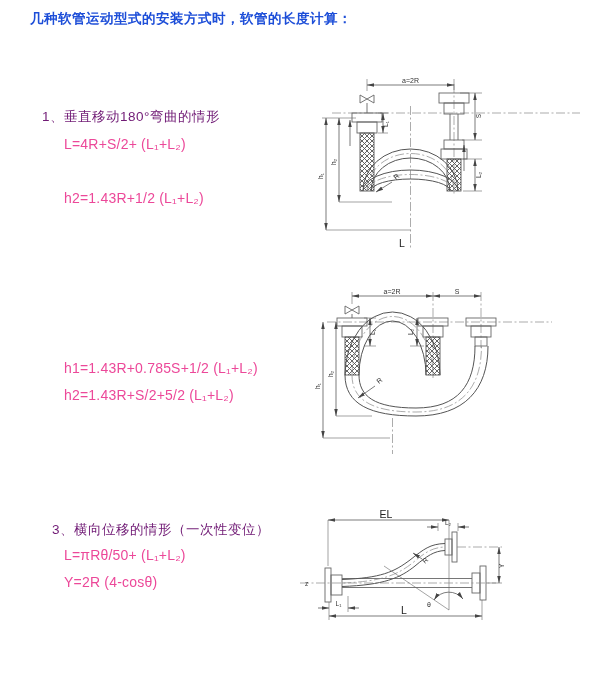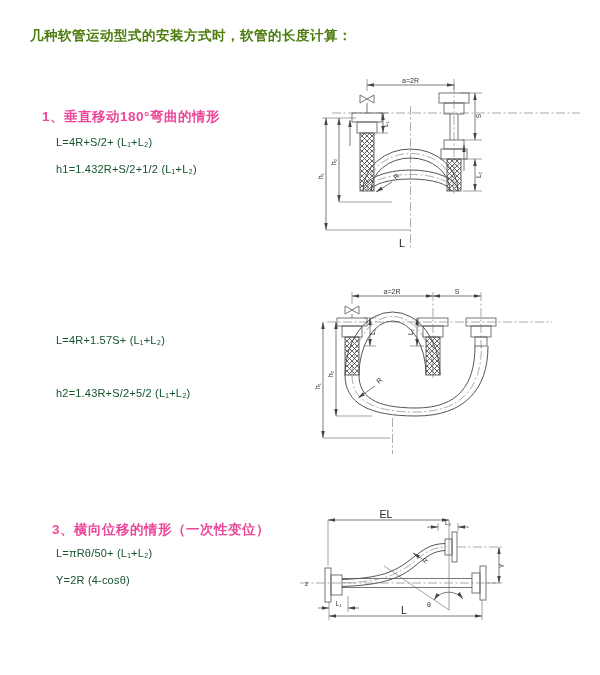--- a/index.html
+++ b/index.html
@@ -1,20 +1,20 @@
 <!DOCTYPE html>
 <html><head>
 <meta charset="utf-8">
 <style>
   html,body{margin:0;padding:0;background:#fff;}
   #page{position:relative;width:600px;height:675px;background:#ffffff;overflow:hidden;
         font-family:"Liberation Sans","DejaVu Sans",sans-serif;color:#262626;}
-  .title{position:absolute;left:30px;top:27px;font-size:13.5px;letter-spacing:.5px;font-weight:bold;color:#4d7c0f;}
-  .sec-heading{position:absolute;font-size:13.5px;font-weight:bold;color:#ec4899;letter-spacing:.5px;}
-  .formula{position:absolute;left:56px;font-size:11px;color:#14532d;letter-spacing:.2px;white-space:pre;}
+  .title{position:absolute;left:30px;top:10px;font-size:13.5px;letter-spacing:.5px;font-weight:bold;color:#1d4ed8;}
+  .sec-heading{position:absolute;font-size:13.5px;font-weight:normal;color:#701a75;letter-spacing:.5px;}
+  .formula{position:absolute;left:64px;font-size:14px;color:#ec4899;letter-spacing:.2px;white-space:pre;}
   svg.diag{position:absolute;}
   svg text{fill:#333;font-family:"Liberation Sans","DejaVu Sans",sans-serif;}
   .ol{stroke:#555;fill:none;stroke-width:1;}
   .ol2{stroke:#666;fill:none;stroke-width:.9;}
   .dim{stroke:#444;fill:none;stroke-width:.7;}
   .thin{stroke:#666;fill:none;stroke-width:.6;}
   .cl{stroke:#888;fill:none;stroke-width:.7;stroke-dasharray:9 2.5 2 2.5;}
   .hatch{stroke:#555;stroke-width:.9;}
   .dimtext{font-size:7px;fill:#333;}
   .dimtext-s{font-size:6.5px;fill:#333;}
@@ -22,23 +22,23 @@
 </style>
 </head>
 <body>
 
 <div id="page">
 
   <div class="title">几种软管运动型式的安装方式时，软管的长度计算：</div>
 
   <div class="sec-heading" style="left:42px;top:108px">1、垂直移动180°弯曲的情形</div>
   <div class="formula" style="top:136px">L=4R+S/2+ (L₁+L₂)</div>
-  <div class="formula" style="top:163px">h1=1.432R+S/2+1/2 (L₁+L₂)</div>
-
-  <div class="formula" style="top:334px">L=4R+1.57S+ (L₁+L₂)</div>
+  <div class="formula" style="top:190px">h2=1.43R+1/2 (L₁+L₂)</div>
+
+  <div class="formula" style="top:360px">h1=1.43R+0.785S+1/2 (L₁+L₂)</div>
   <div class="formula" style="top:387px">h2=1.43R+S/2+5/2 (L₁+L₂)</div>
 
   <div class="sec-heading" style="left:52px;top:521px">3、横向位移的情形（一次性变位）</div>
   <div class="formula" style="top:547px">L=πRθ/50+ (L₁+L₂)</div>
   <div class="formula" style="top:574px">Y=2R (4-cosθ)</div>
 
   <svg class="diag" style="left:312px;top:66px" width="276" height="190" viewBox="0 0 276 190">
     <defs>
       <marker id="a1" viewBox="0 0 10 6" refX="9.5" refY="3" markerWidth="11" markerHeight="7" orient="auto-start-reverse">
         <path d="M0,0.6 L9.5,3 L0,5.4 Z" fill="#444"></path>

